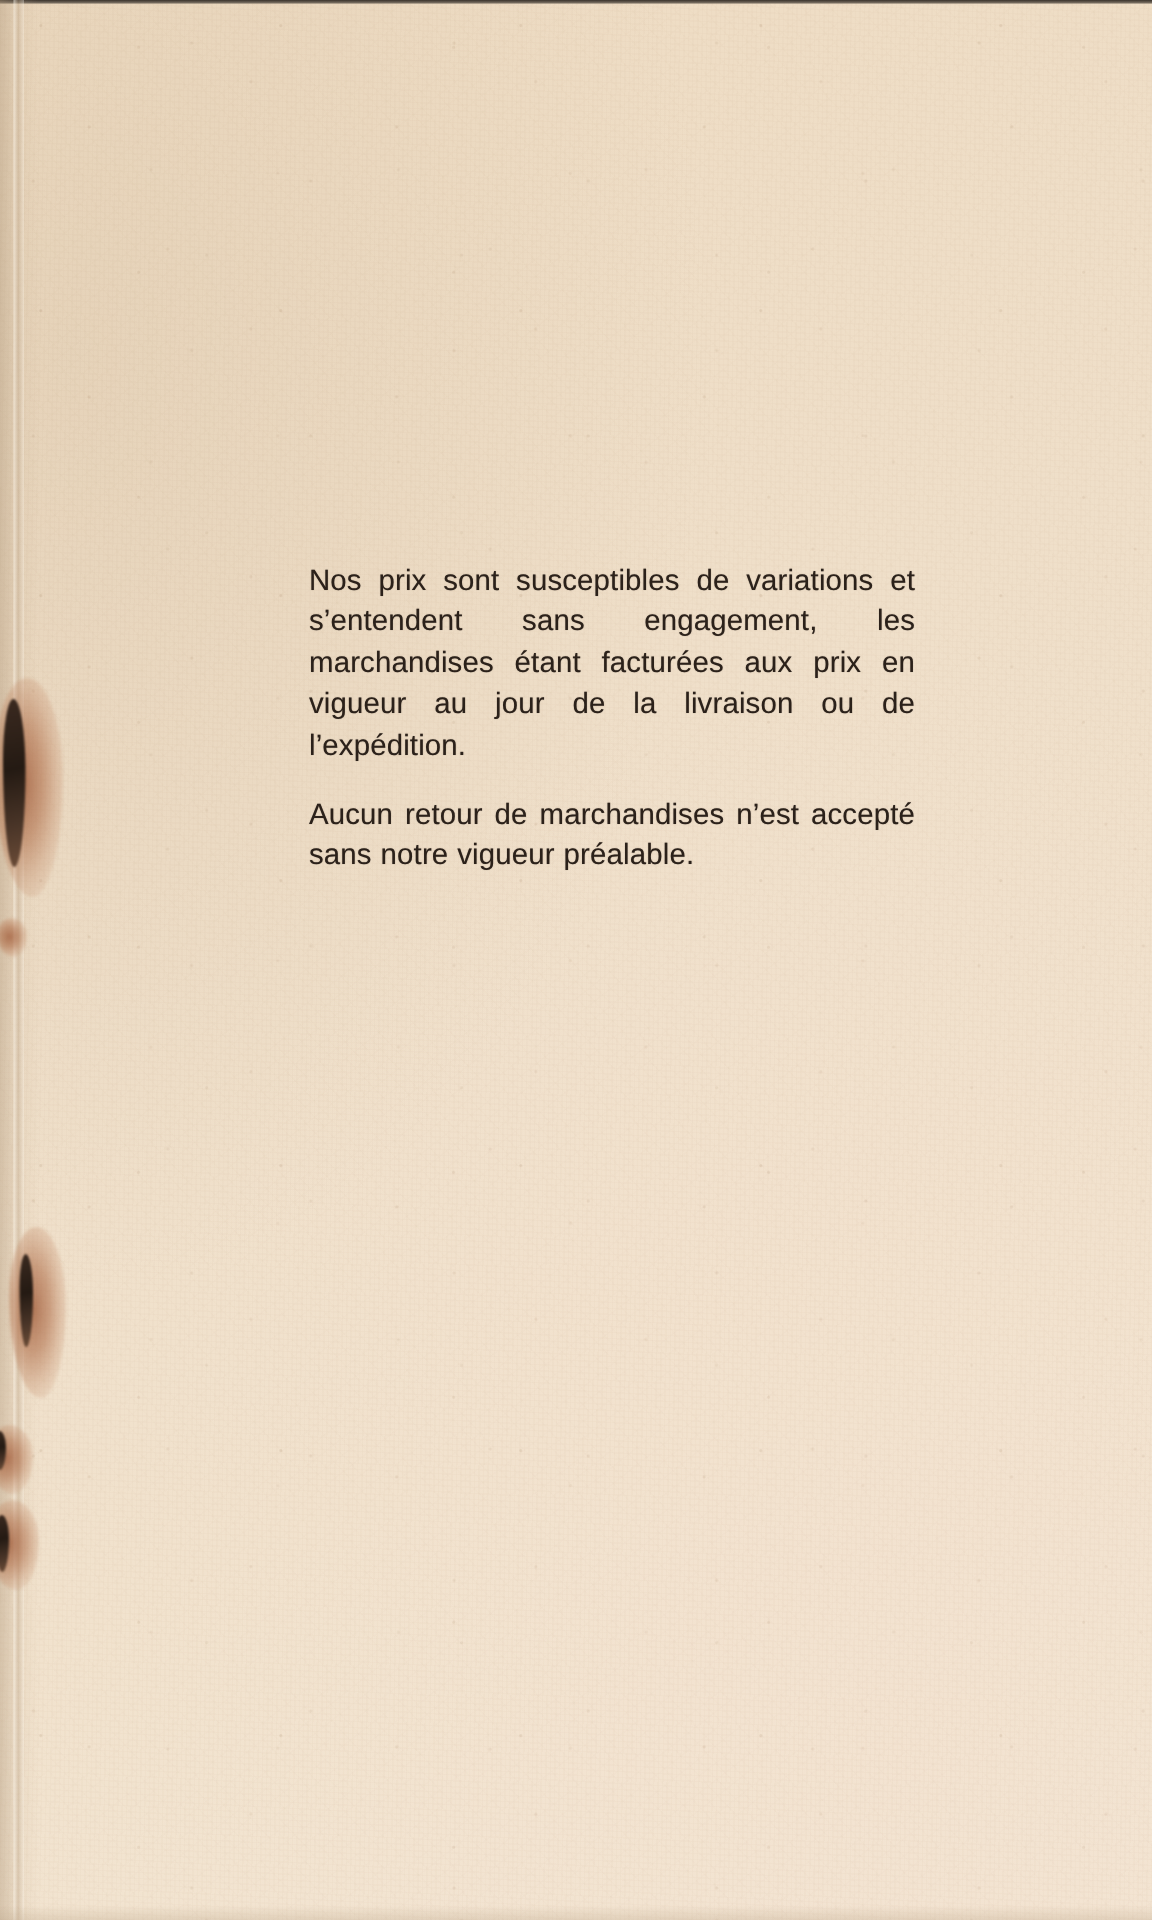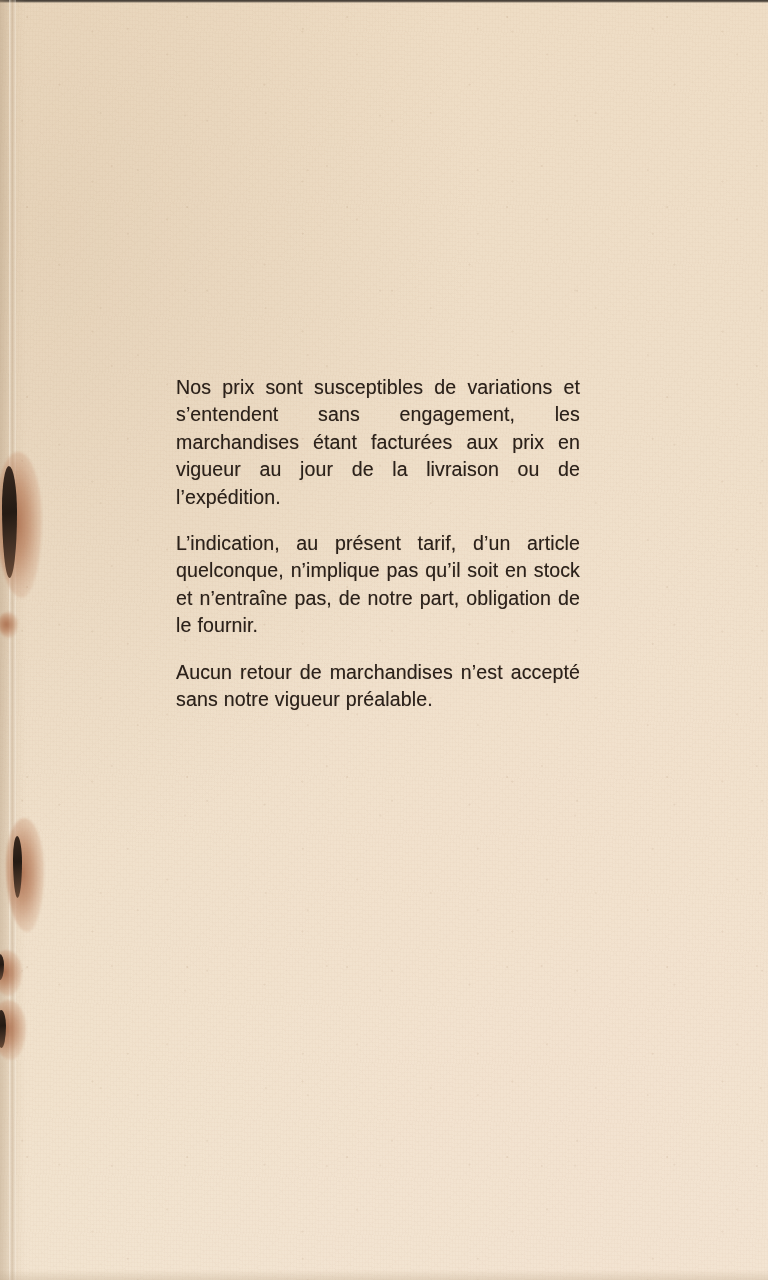--- a/index.html
+++ b/index.html
@@ -115,21 +115,21 @@
   .stain .core {
     position: absolute;
     border-radius: 46% 54% 50% 50% / 36% 42% 58% 64%;
     background: linear-gradient(168deg, #3b2a20 0%, #241a13 42%, #4a3528 75%, #6b4c37 100%);
     filter: blur(0.7px);
   }
 
   
   .text-block {
     position: absolute;
-    left: 176px;
+    left: 206px;
     top: 374px;
     width: 404px;
   }
   .para {
     margin: 0 0 19px 0;
     color: #2b211a;
     font-size: 19.6px;
     line-height: 27.4px;
     text-align: justify;
     letter-spacing: 0.1px;
@@ -172,17 +172,16 @@
     <div class="core" style="left:4px; top:4px; width:8px; height:26px;"></div>
   </div>
 
   <div class="stain" style="left:-8px; top:1000px; width:34px; height:60px;">
     <div class="halo"></div>
     <div class="core" style="left:5px; top:10px; width:9px; height:38px;"></div>
   </div>
 
   <div class="text-block">
     <p class="para">Nos prix sont susceptibles de variations et s’entendent sans engagement, les marchandises étant facturées aux prix en vigueur au jour de la livraison ou de l’expédition.</p>
-    <p class="para">L’indication, au présent tarif, d’un article quelconque, n’implique pas qu’il soit en stock et n’entraîne pas, de notre part, obligation de le fournir.</p>
     <p class="para">Aucun retour de marchandises n’est accepté sans notre vigueur préalable.</p>
   </div>
 
 </div>
 
 </body></html>

